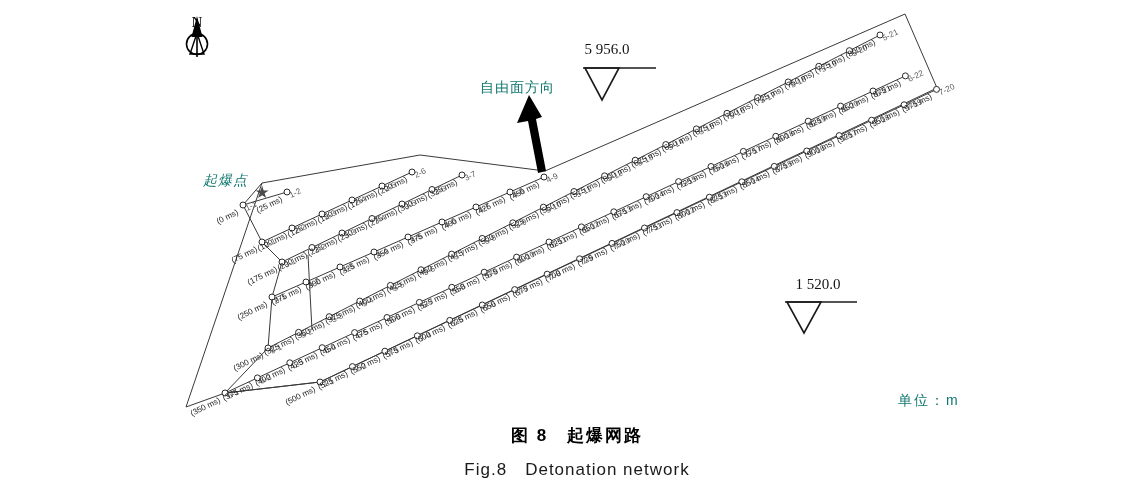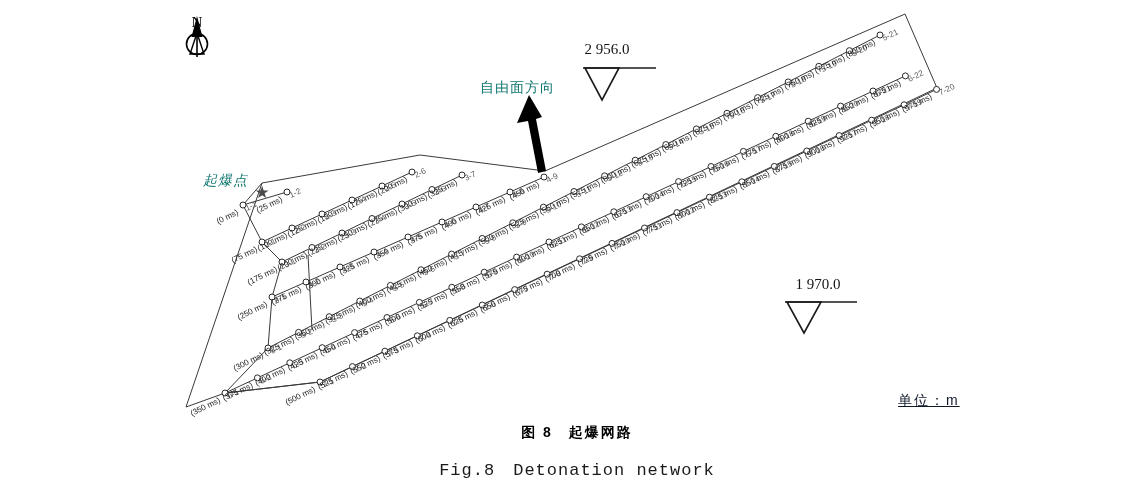--- a/index.html
+++ b/index.html
@@ -1,23 +1,23 @@
 <!DOCTYPE html>
 <html><head>
 <meta charset="utf-8">
 <style>
   html,body{margin:0;padding:0;background:#fff;}
   .page{position:relative;width:1145px;height:491px;background:#fff;overflow:hidden;
         font-family:"Liberation Sans",sans-serif;color:#111;}
   .abs{position:absolute;white-space:nowrap;}
   .cjk-label{font-size:14px;letter-spacing:1px;color:#0f766e;}
   .elev-num{font-family:"Liberation Serif",serif;font-size:15px;color:#141414;}
-  .unit-note{font-size:14px;letter-spacing:2px;color:#0f172a;text-decoration:underline;}
-  .caption-zh{font-size:14px;font-weight:bold;letter-spacing:2px;color:#000;}
-  .caption-en{font-family:Liberation Mono, monospace;font-size:17px;color:#1a1a1a;letter-spacing:1px;}
+  .unit-note{font-size:14px;letter-spacing:2px;color:#0f766e;}
+  .caption-zh{font-size:17px;font-weight:bold;letter-spacing:2px;color:#000;}
+  .caption-en{font-family:Liberation Sans, sans-serif;font-size:17px;color:#1a1a1a;letter-spacing:1px;}
   .caption-wrap{left:177px;width:800px;text-align:center;}
   svg text.node-t{font:8.2px "Liberation Sans",sans-serif;fill:#1c1c1c;}
   svg text.node-id{font:8.2px "Liberation Sans",sans-serif;fill:#5a5a5a;}
   svg .wire{fill:none;stroke:#3a3a3a;stroke-width:1;}
   svg .hole{fill:#fff;stroke:#2a2a2a;stroke-width:1;}
 </style>
 </head>
 <body>
 
 <div class="page">
@@ -319,22 +319,22 @@
     <g>
       <line x1="785" y1="302" x2="857" y2="302" stroke="#1a1a1a" stroke-width="1.6"></line>
       <path d="M787,302 L821,302 L804,333 Z" fill="none" stroke="#1a1a1a" stroke-width="1.6"></path>
     </g>
   </svg>
 
   <div class="abs cjk-label" style="left:203px;top:172px;font-style:italic;">起爆点</div>
 
   <div class="abs cjk-label" style="left:480px;top:79px;">自由面方向</div>
 
-  <div class="abs elev-num" style="left:557px;top:41px;width:100px;text-align:center;">2 956.0</div>
-
-  <div class="abs elev-num" style="left:768px;top:276px;width:100px;text-align:center;">1 970.0</div>
+  <div class="abs elev-num" style="left:557px;top:41px;width:100px;text-align:center;">5 956.0</div>
+
+  <div class="abs elev-num" style="left:768px;top:276px;width:100px;text-align:center;">1 520.0</div>
 
   <div class="abs unit-note" style="left:898px;top:392px;">单位：m</div>
 
   <div class="abs caption-wrap caption-zh" style="top:424px;">图 8　起爆网路</div>
 
   <div class="abs caption-wrap caption-en" style="top:458px;">Fig.8　Detonation network</div>
 </div>
 
 </body></html>

